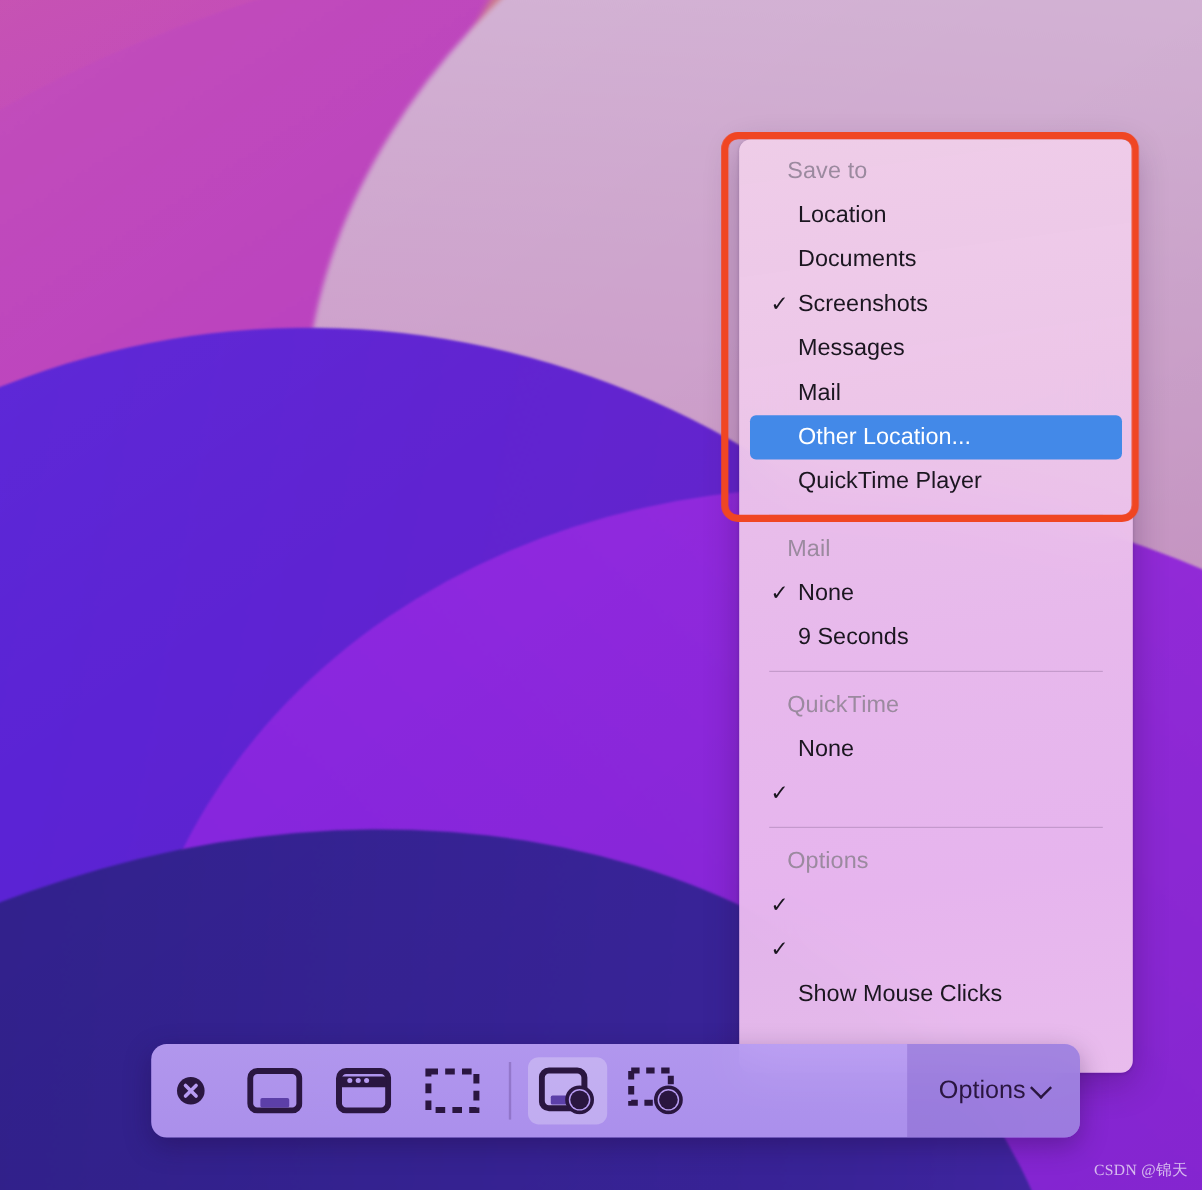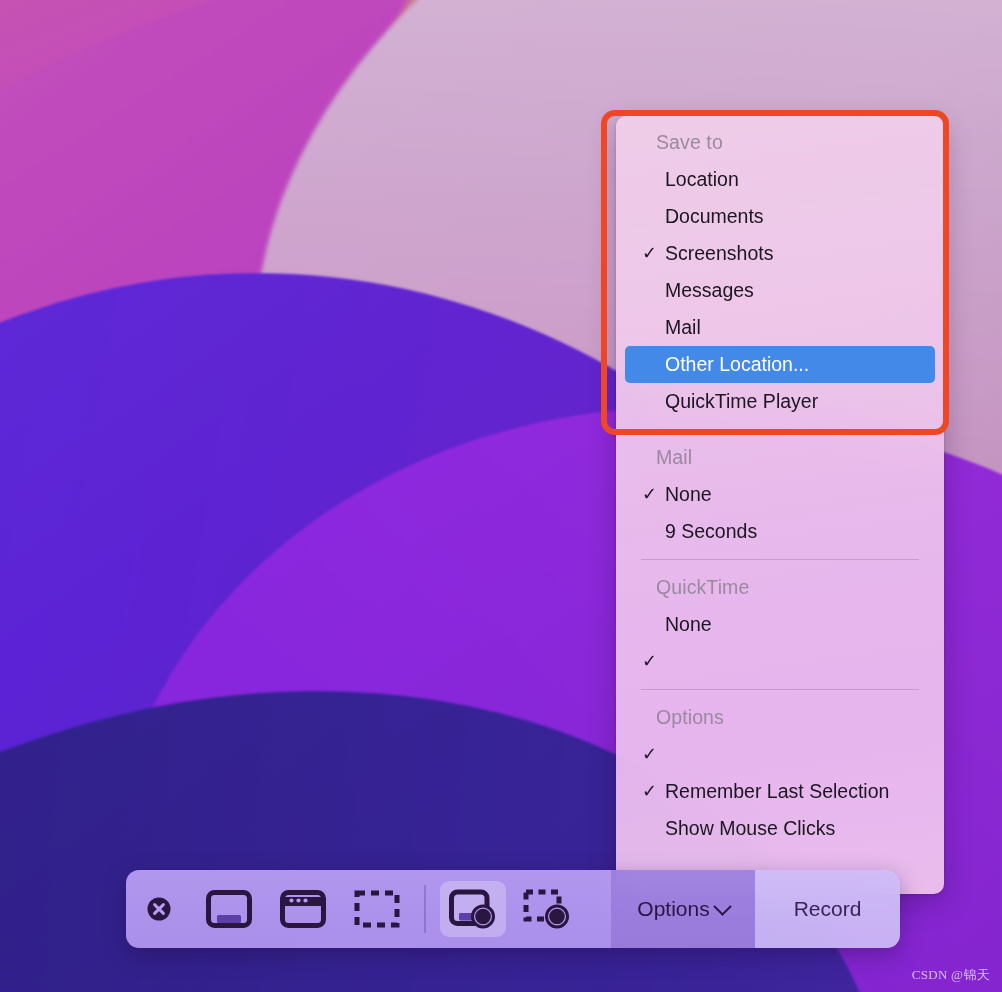--- a/index.html
+++ b/index.html
@@ -333,21 +333,20 @@
     <div class="menu-sep"></div>
 
     <div class="menu-group-label">Options</div>
 
     <div class="menu-item">
       <span class="check">✓</span>
     </div>
 
     <div class="menu-item">
       <span class="check">✓</span>
-      <span>Remember Last Selection</span>
     </div>
 
     <div class="menu-item">
       
       <span>Show Mouse Clicks</span>
     </div>
 
   </div>
 
   <div id="red-annotation"></div>
@@ -403,21 +402,18 @@
       </svg>
     </div>
 
     <div class="tb-flex"></div>
 
     <div class="tb-textbtn" id="options-button">
       <span>Options</span>
       <span class="chev"></span>
     </div>
 
-    <div class="tb-textbtn" id="record-button">
-      <span>Record</span>
-    </div>
 
   </div>
 
   <div id="watermark">CSDN @锦天</div>
 
 </div>
 
 </body></html>

